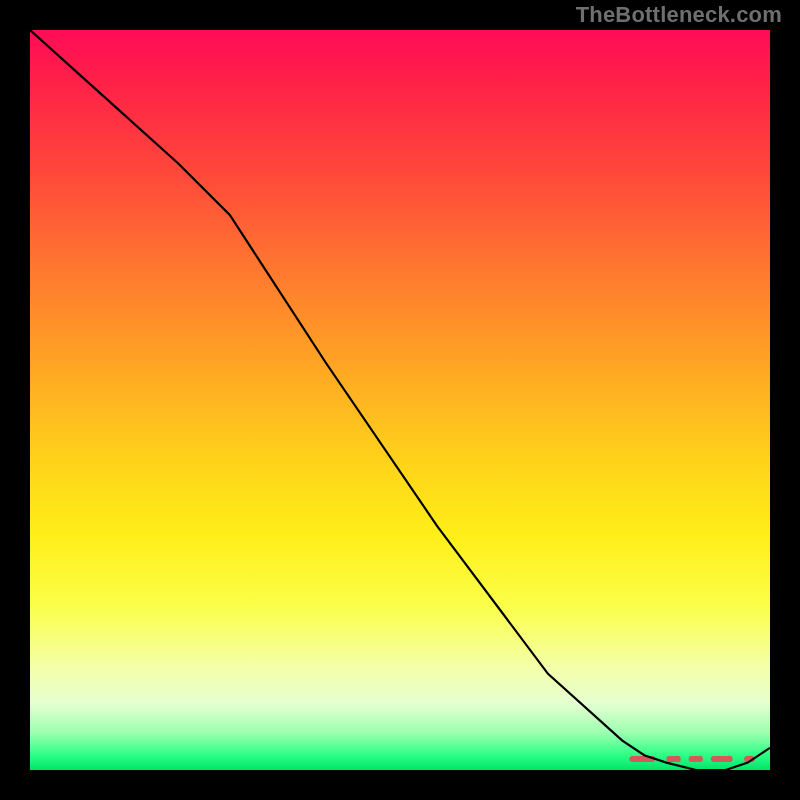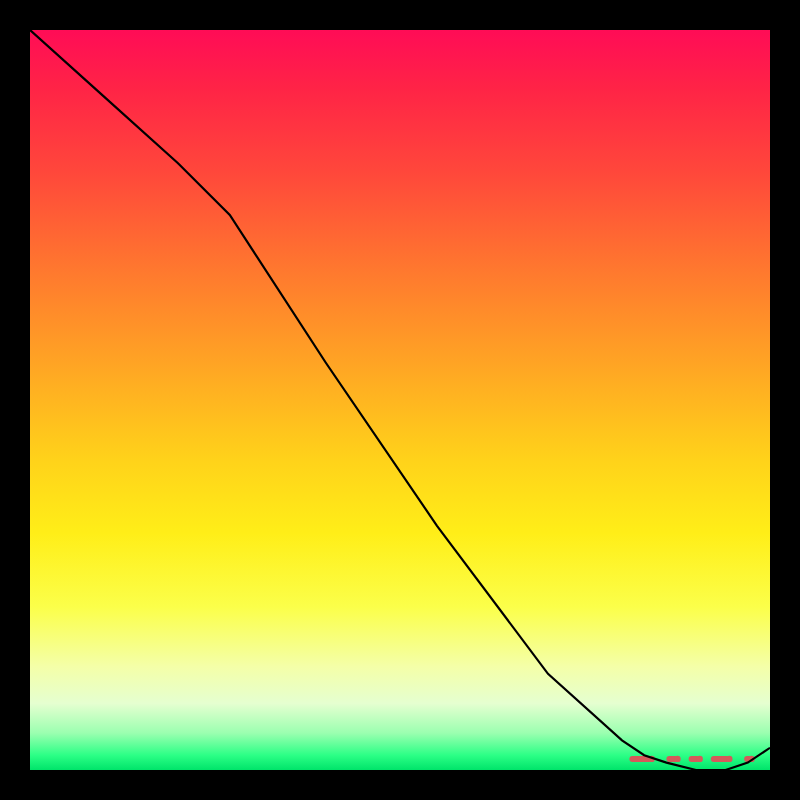--- a/index.html
+++ b/index.html
@@ -60,20 +60,21 @@
     position: absolute;
     inset: 0;
     width: 740px;
     height: 740px;
   }
 </style>
 </head>
 <body>
 
 <div class="stage">
+  <div class="watermark">TheBottleneck.com</div>
 
   <div class="plot">
     <div class="gradient"></div>
     <svg class="overlay" viewBox="0 0 740 740" preserveAspectRatio="none">
       <g id="markers-group">
           <rect x="599.4" y="725.9" width="22.2" height="6" rx="3" fill="#d45a5a"></rect>
           <circle cx="621.6" cy="728.9" r="3.2" fill="#d45a5a"></circle>
           <rect x="636.4" y="725.9" width="11.1" height="6" rx="3" fill="#d45a5a"></rect>
           <circle cx="647.5" cy="728.9" r="3.2" fill="#d45a5a"></circle>
           <rect x="658.6" y="725.9" width="11.1" height="6" rx="3" fill="#d45a5a"></rect>

